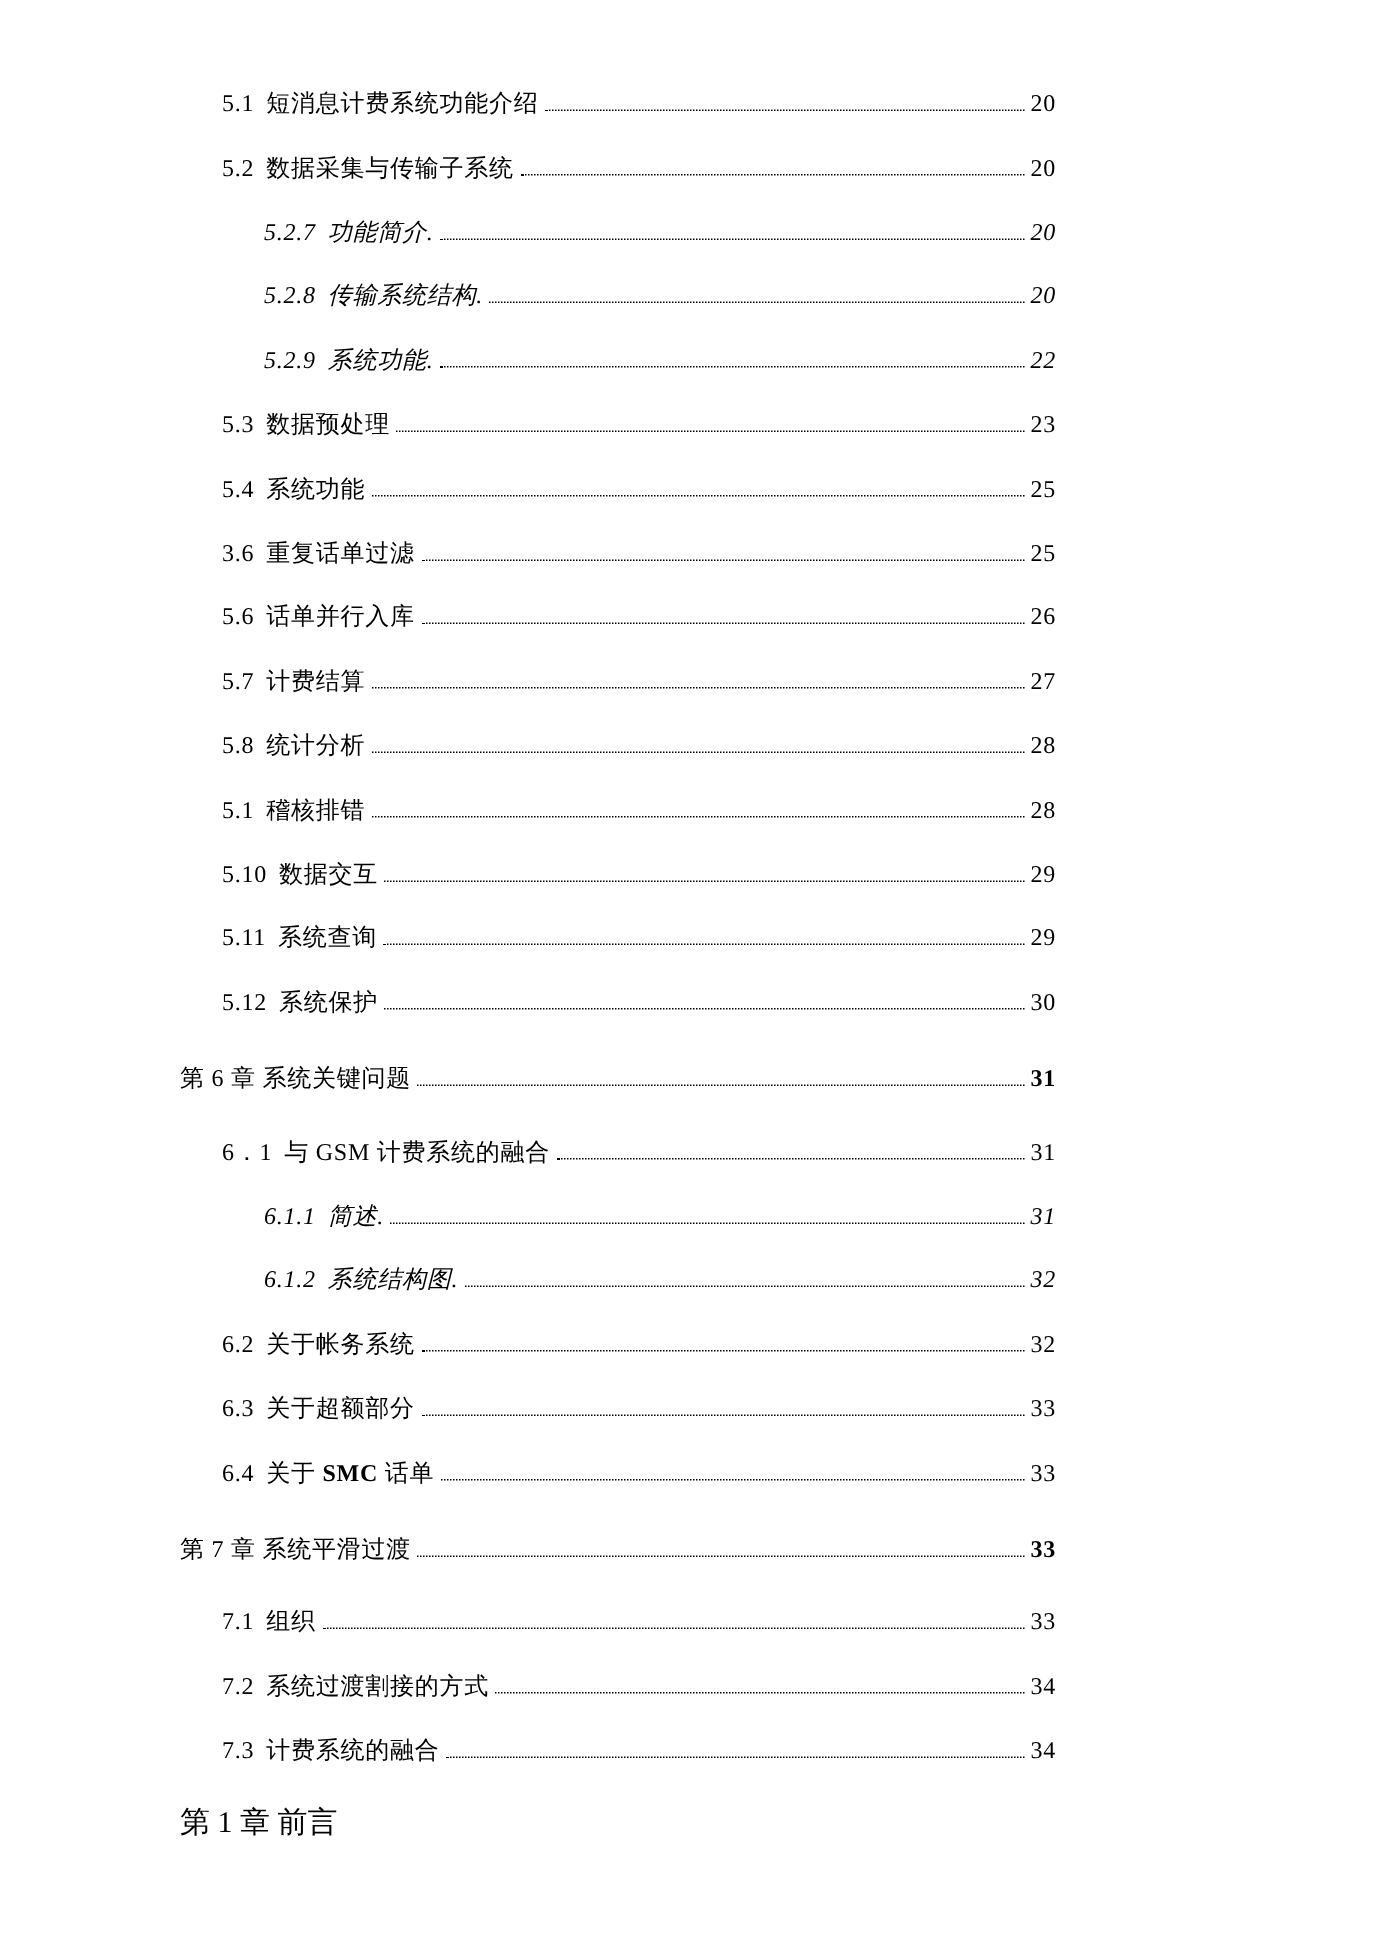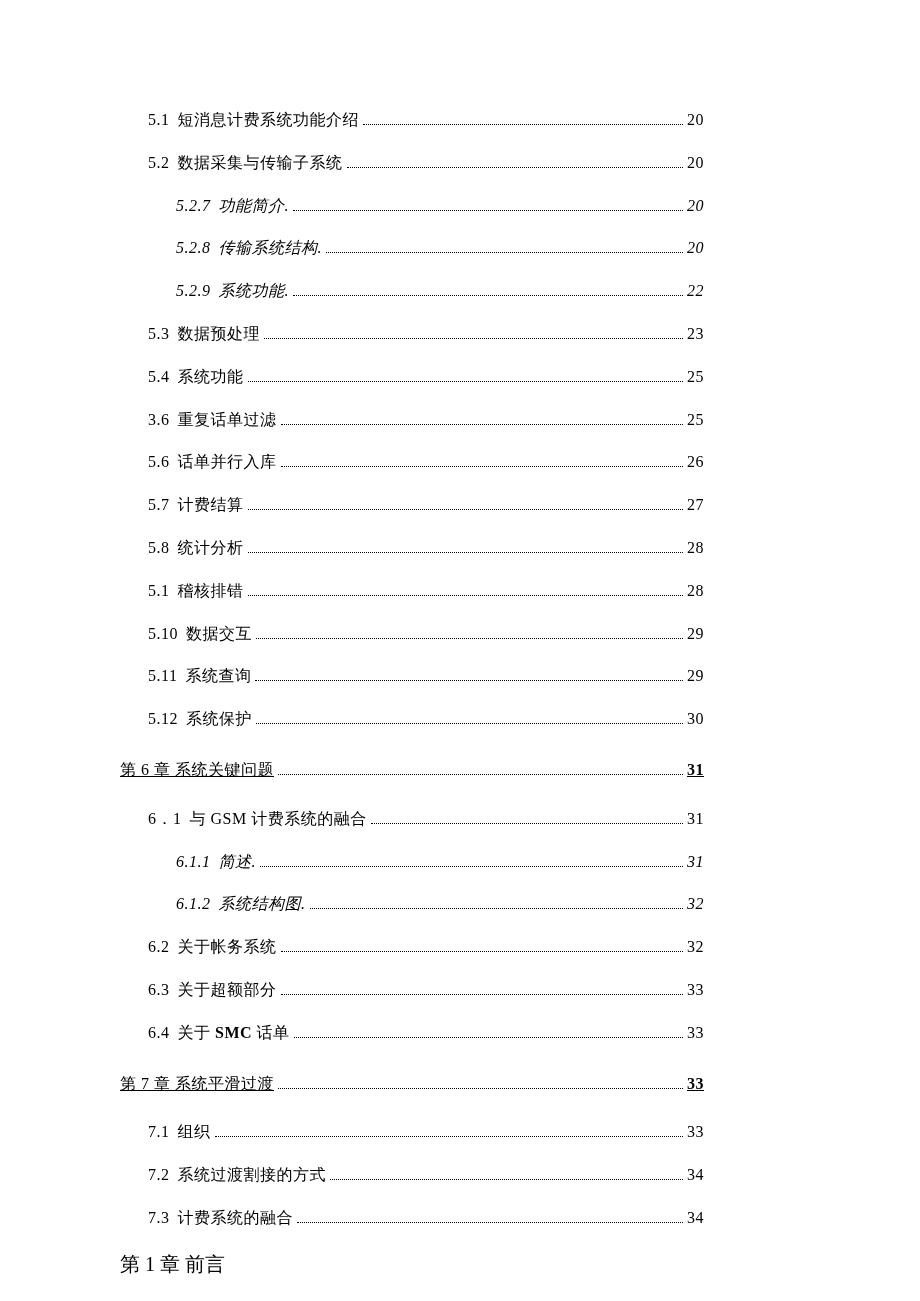--- a/index.html
+++ b/index.html
@@ -6,32 +6,32 @@
     margin: 0;
     padding: 0;
     background: #fff;
     font-family: "SimSun", "宋体", serif;
     color: #000;
   }
   .page {
     width: 824px;
     height: 1301px;
     box-sizing: border-box;
-    padding: 110px 120px 80px 120px;
+    padding: 60px 120px 80px 120px;
     position: relative;
   }
   .toc-entry {
     display: flex;
     align-items: baseline;
     font-size: 16px;
     line-height: 1.3;
     margin-bottom: 22px;
     letter-spacing: 0.5px;
   }
-  .toc-entry.level-1 { margin-left: 0; text-decoration: underline; }
+  .toc-entry.level-1 { margin-left: 0; }
   .toc-entry.level-2 { margin-left: 28px; }
   .toc-entry.level-3 { margin-left: 56px; font-style: italic; }
   .toc-entry.chapter { margin-top: 30px; margin-bottom: 28px; }
   .number {
     white-space: nowrap;
     margin-right: 8px;
   }
   .title {
     white-space: nowrap;
   }

